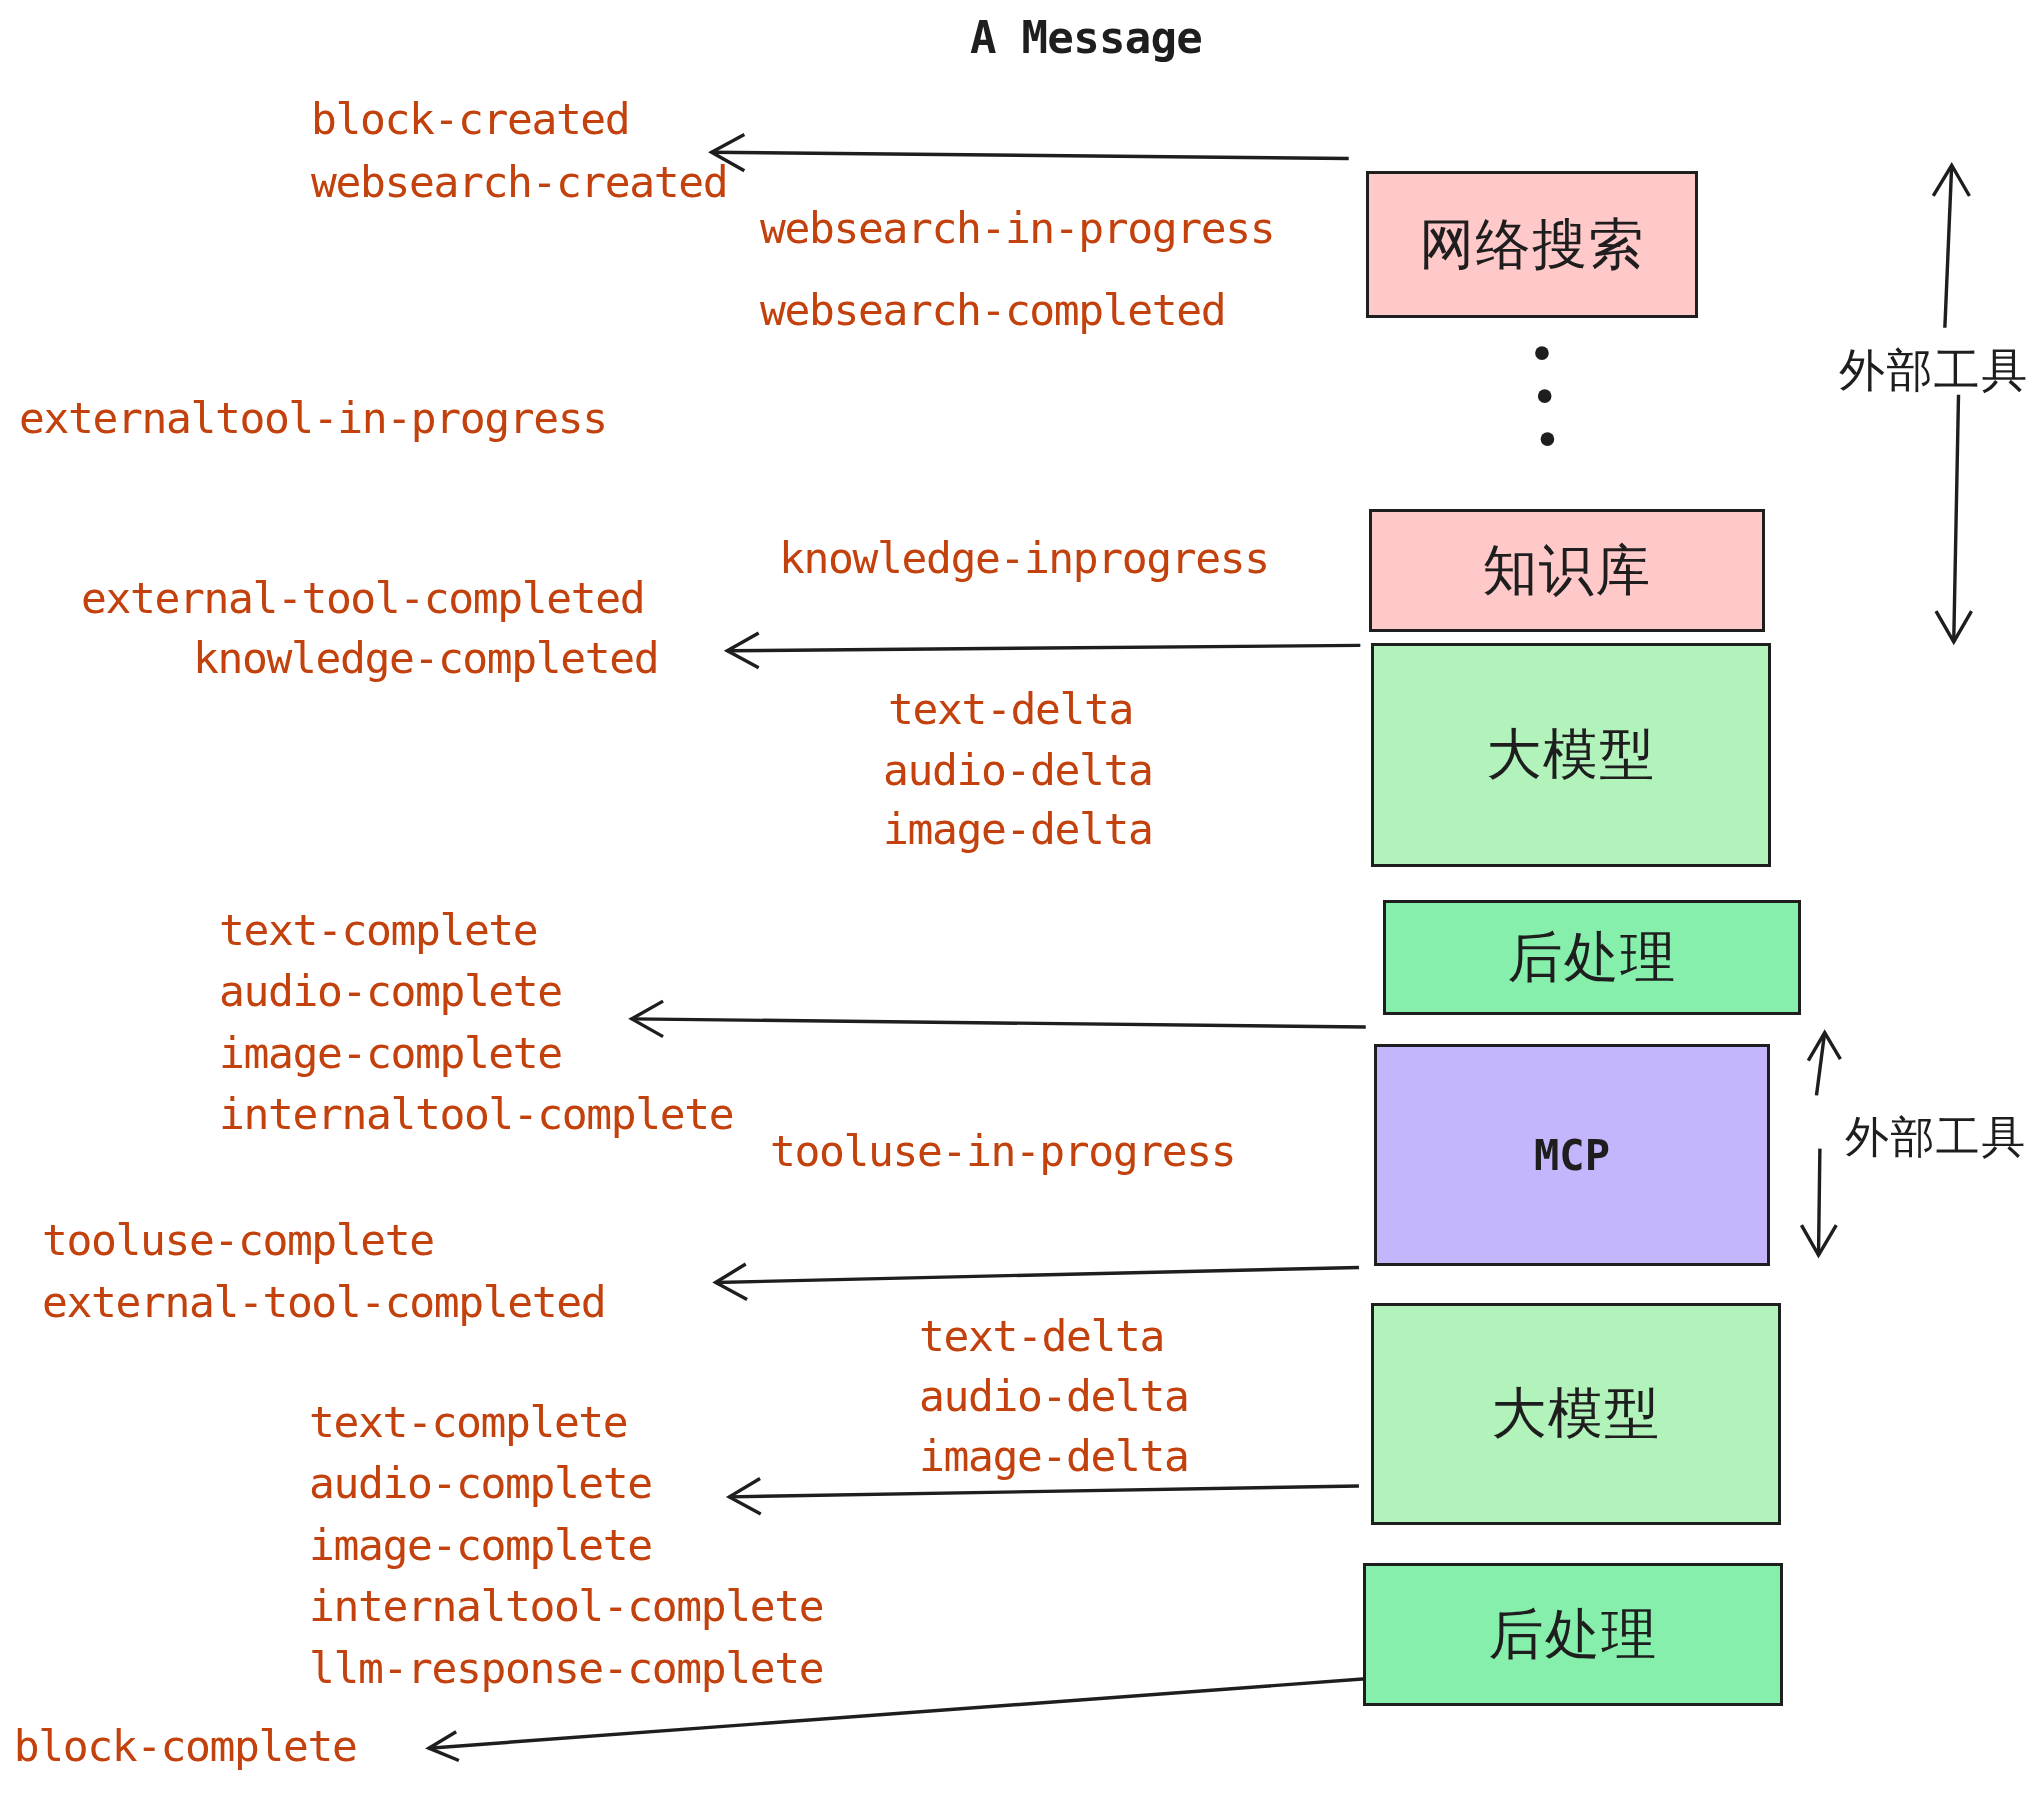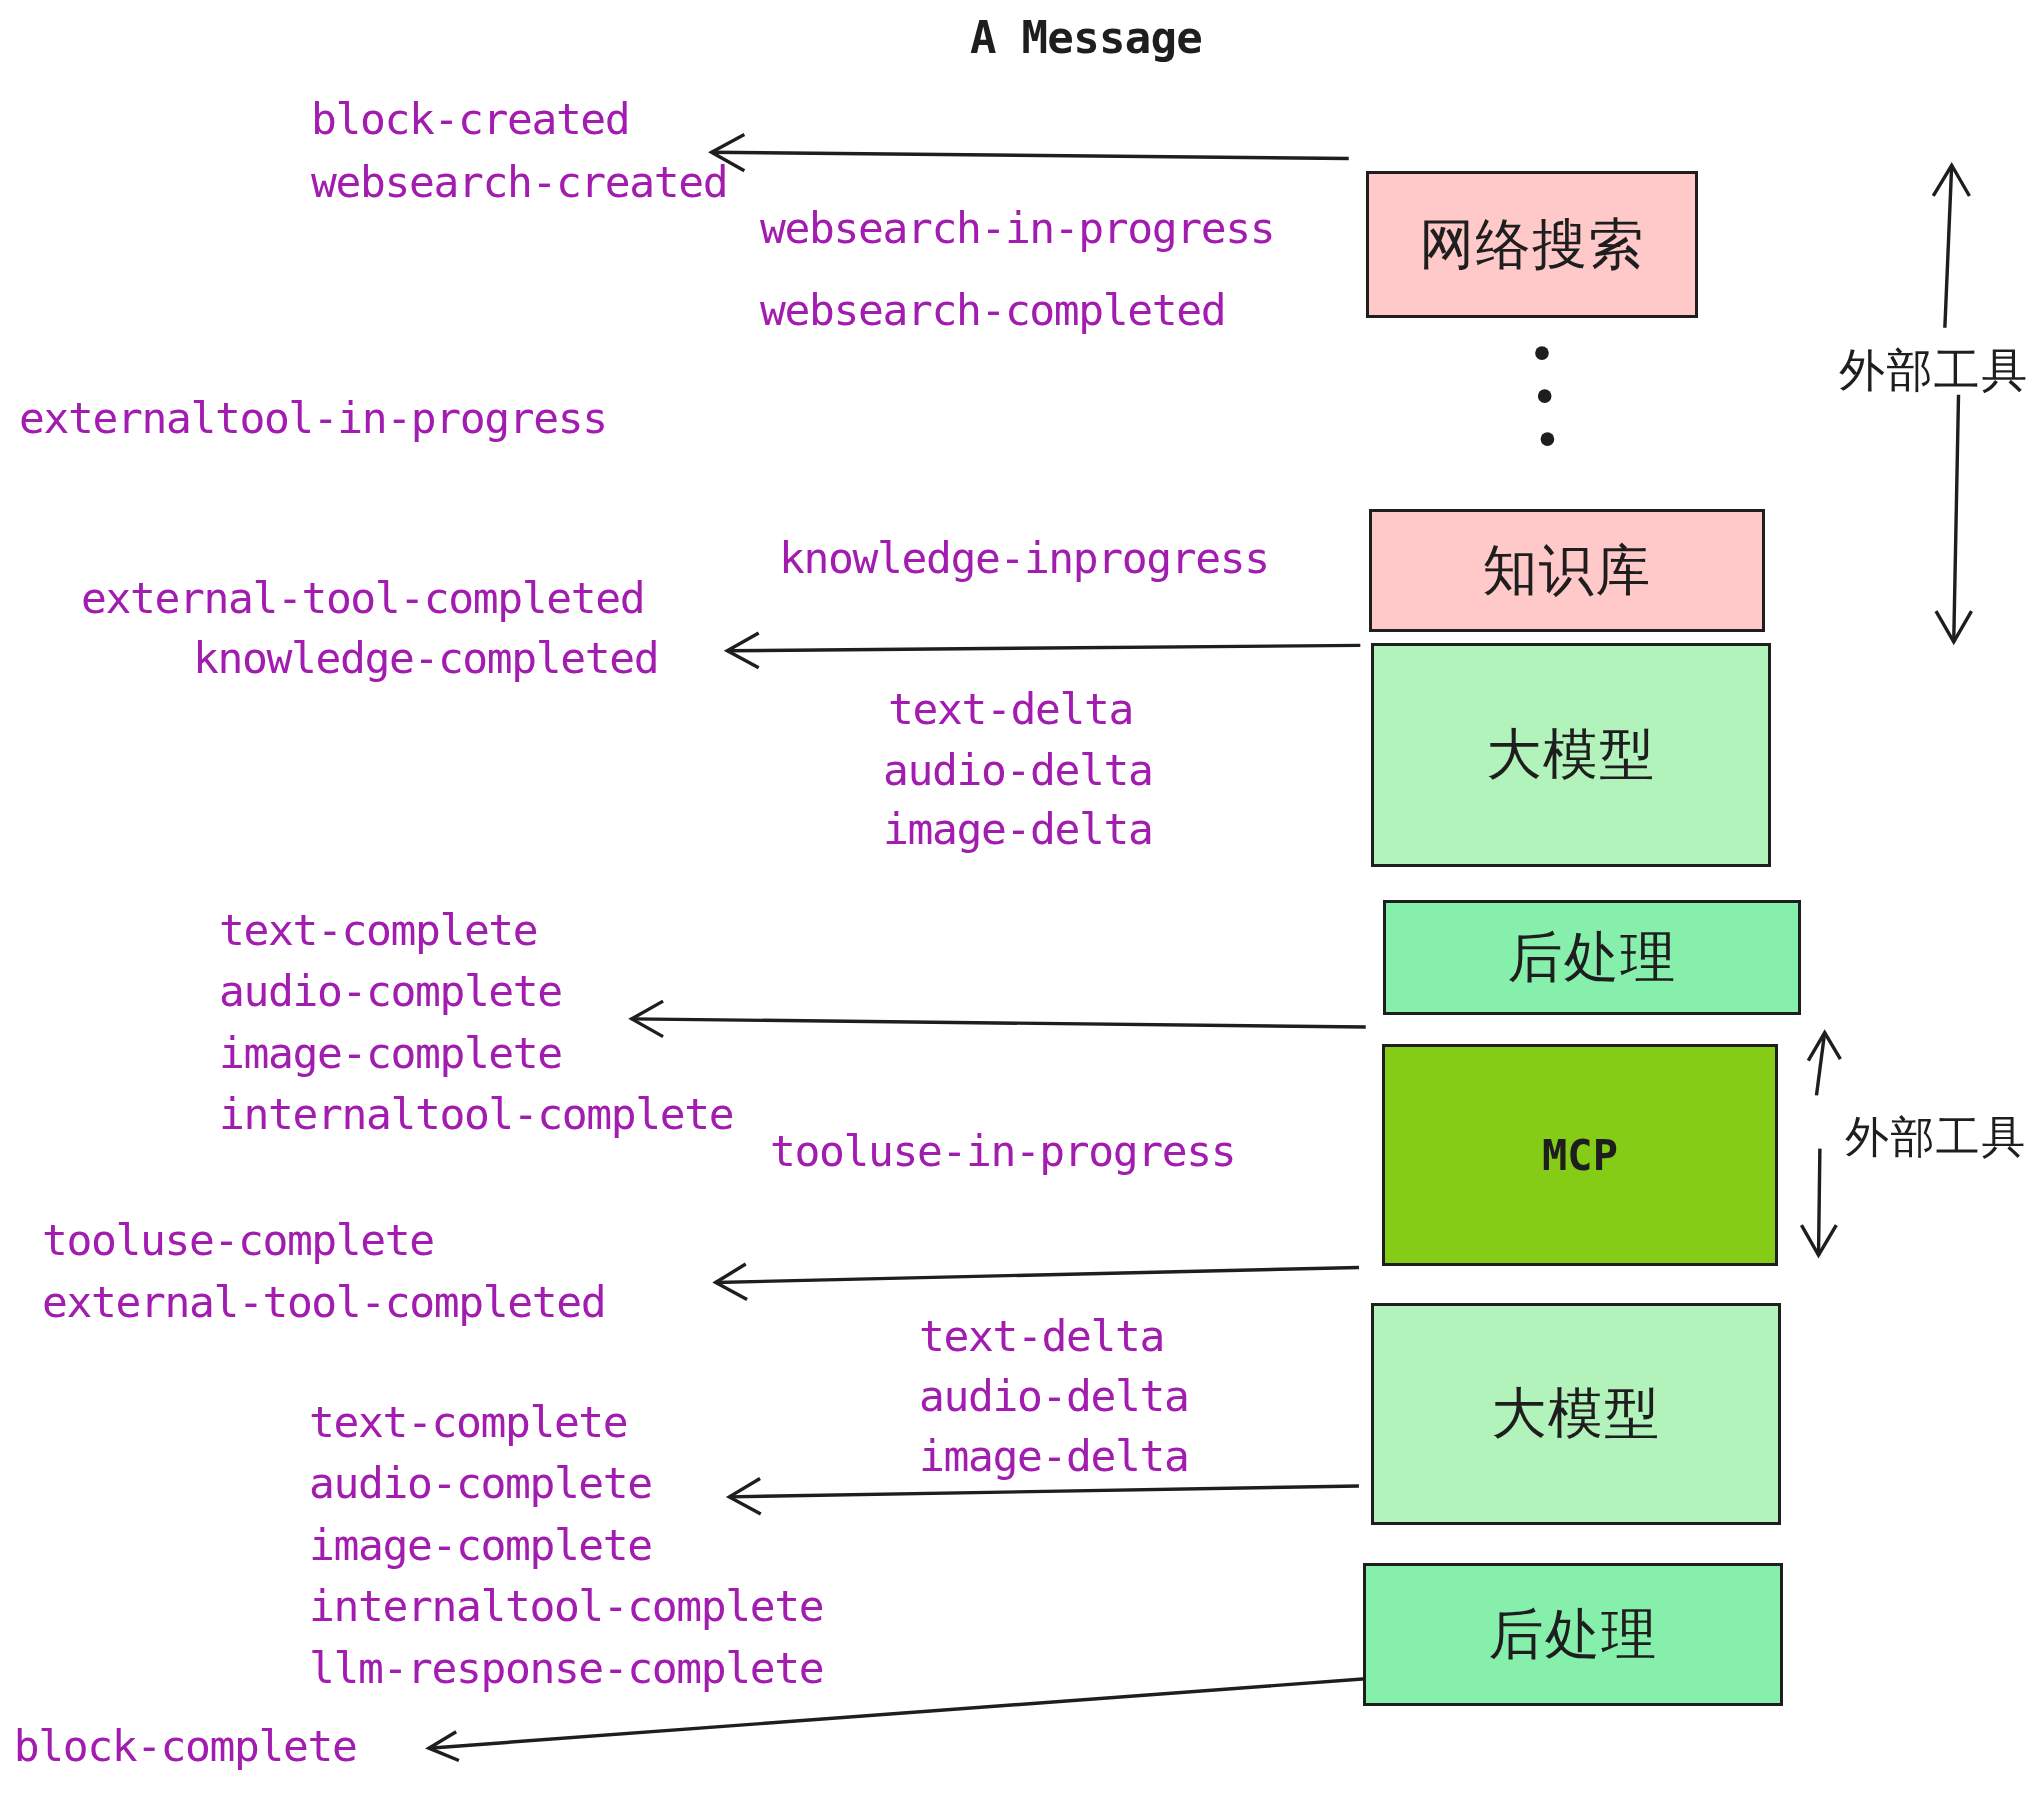--- a/index.html
+++ b/index.html
@@ -12,21 +12,21 @@
     color:#1e1e1e;
     overflow:hidden;
     border-radius:18px;
   }
   .evt{
     position:absolute;
     font-size:43px;
     line-height:1.1;
     white-space:nowrap;
     letter-spacing:-1.4px;
-    color:#a21caf;
+    color:#c2410c;
   }
   .title{
     position:absolute;
     font-size:44px;
     font-weight:bold;
     letter-spacing:-0.7px;
     white-space:nowrap;
   }
   .box{
     position:absolute;
@@ -34,21 +34,21 @@
     display:flex;
     align-items:center;
     justify-content:center;
     box-sizing:border-box;
     font-family:"DejaVu Sans", sans-serif;
     font-size:55px;
     letter-spacing:1.4px;
   }
   .box.pink{background:#ffc9c9;}
   .box.green{background:#b2f2bb;}
-  .box.yellow{background:#84cc16;margin-left:8px;}
+  .box.yellow{background:#c4b5fd;}
   .box.white{background:#86efac;}
   .box.mcp-box{font-family:"DejaVu Sans Mono", monospace;font-size:42px;font-weight:bold;letter-spacing:0;}
   .side-label{
     position:absolute;
     font-family:"DejaVu Sans", sans-serif;
     font-size:46px;
     white-space:nowrap;
     letter-spacing:1.4px;
   }
   svg#wires{position:absolute;left:0;top:0;pointer-events:none;}

